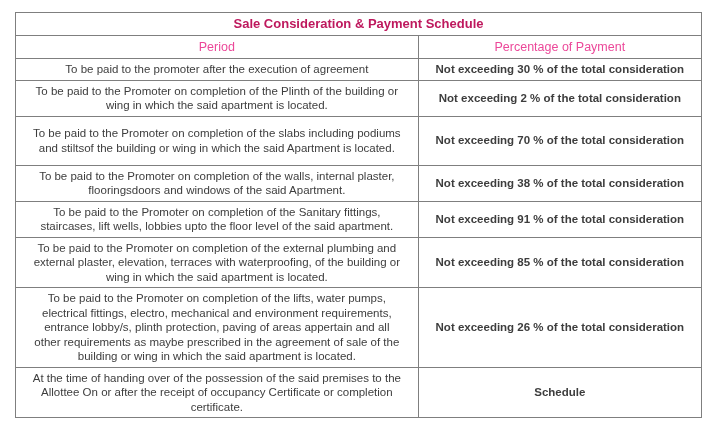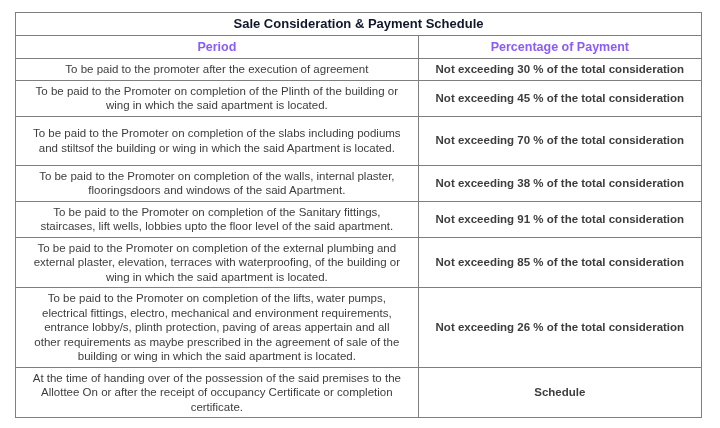--- a/index.html
+++ b/index.html
@@ -33,28 +33,28 @@
     vertical-align: middle;
     color: #3d3d3d;
     font-size: 11.5px;
     line-height: 14.5px;
     padding: 3px 14px;
     word-wrap: break-word;
   }
   table.schedule .title-cell {
     font-weight: bold;
     font-size: 13px;
-    color: #0f172a;
+    color: #be185d;
     padding: 3px 6px;
     line-height: 16px;
   }
   table.schedule th.col-header {
-    font-weight: bold;
+    font-weight: normal;
     font-size: 12.5px;
-    color: #8b5cf6;
+    color: #ec4899;
     padding: 3px 6px;
     line-height: 16px;
   }
   col.c-period  { width: 58.7%; }
   col.c-payment { width: 41.3%; }
   td.payment-cell { padding: 3px 10px; font-weight: bold; }
   
   tr.r-title   { height: 21px; }
   tr.r-header  { height: 21px; }
   tr.r0 { height: 21px; }
@@ -82,21 +82,21 @@
       <tr class="r-header">
         <th class="col-header">Period</th>
         <th class="col-header">Percentage of Payment</th>
       </tr>
       <tr class="r0">
         <td class="period-cell">To be paid to the promoter after the execution of agreement</td>
         <td class="payment-cell">Not exceeding 30 % of the total consideration</td>
       </tr>
       <tr class="r1">
         <td class="period-cell">To be paid to the Promoter on completion of the Plinth of the building or wing in which the said apartment is located.</td>
-        <td class="payment-cell">Not exceeding 45 % of the total consideration</td>
+        <td class="payment-cell">Not exceeding 2 % of the total consideration</td>
       </tr>
       <tr class="r2">
         <td class="period-cell">To be paid to the Promoter on completion of the slabs including podiums and stiltsof the building or wing in which the said Apartment is located.</td>
         <td class="payment-cell">Not exceeding 70 % of the total consideration</td>
       </tr>
       <tr class="r3">
         <td class="period-cell">To be paid to the Promoter on completion of the walls, internal plaster, flooringsdoors and windows of the said Apartment.</td>
         <td class="payment-cell">Not exceeding 38 % of the total consideration</td>
       </tr>
       <tr class="r4">

